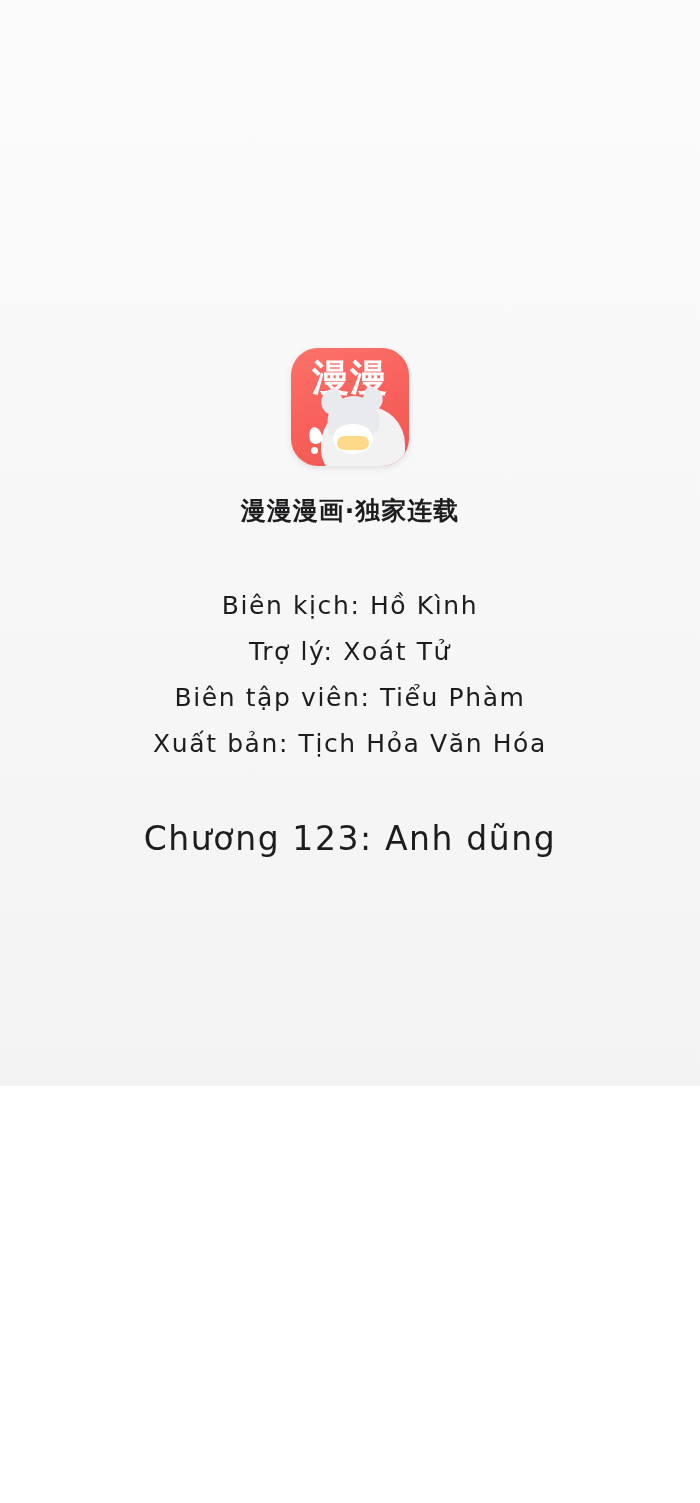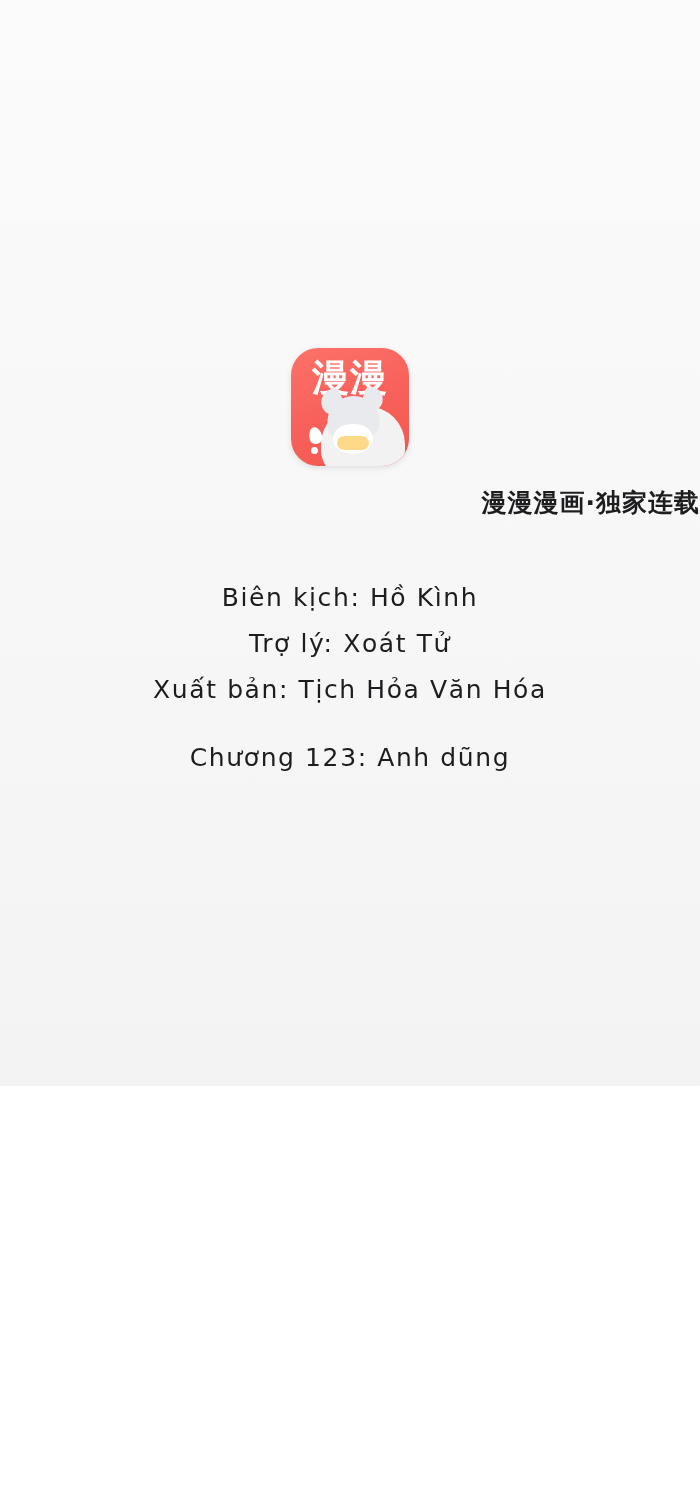--- a/index.html
+++ b/index.html
@@ -126,47 +126,46 @@
     position: absolute;
     left: 20px;
     bottom: 12px;
     width: 7px;
     height: 7px;
     background: #ffffff;
     border-radius: 50%;
   }
 
   .brand-line {
-    margin-top: 20px;
+    margin-top: 28px;
     font-family: "DejaVu Sans", sans-serif;
     font-size: 25px;
     font-weight: 700;
     color: #1d1d1f;
     letter-spacing: 1px;
-    text-align: right;
   }
 
   .credit-list {
     margin-top: 56px;
     display: inline-block;
     text-align: center;
   }
   .credit-row {
     font-family: "DejaVu Sans", sans-serif;
     font-size: 25px;
     color: #1d1d1f;
     letter-spacing: 1.6px;
     line-height: 46px;
     white-space: nowrap;
   }
 
   .chapter-title {
-    margin-top: 30px;
+    margin-top: 52px;
     font-family: "DejaVu Sans", sans-serif;
-    font-size: 25px;
+    font-size: 33px;
     color: #1d1d1f;
     letter-spacing: 1.6px;
   }
 
   
   .art {
     position: absolute;
     left: 0;
     top: 1130px;
     width: 700px;
@@ -287,20 +286,21 @@
       <div class="mascot-cheek"></div>
       <div class="mascot-drop"></div>
       <div class="mascot-dot"></div>
     </div>
 
     <div class="brand-line">漫漫漫画·独家连载</div>
 
     <div class="credit-list">
       <div class="credit-row">Biên kịch: Hồ Kình</div>
       <div class="credit-row">Trợ lý: Xoát Tử</div>
+      <div class="credit-row">Biên tập viên: Tiểu Phàm</div>
       <div class="credit-row">Xuất bản: Tịch Hỏa Văn Hóa</div>
     </div>
 
     <div class="chapter-title">Chương 123: Anh dũng</div>
   </div>
 
   <div class="art">
     <div class="panel-shade"></div>
     <div class="floor-line fl1"></div>
     <div class="floor-line fl2"></div>

